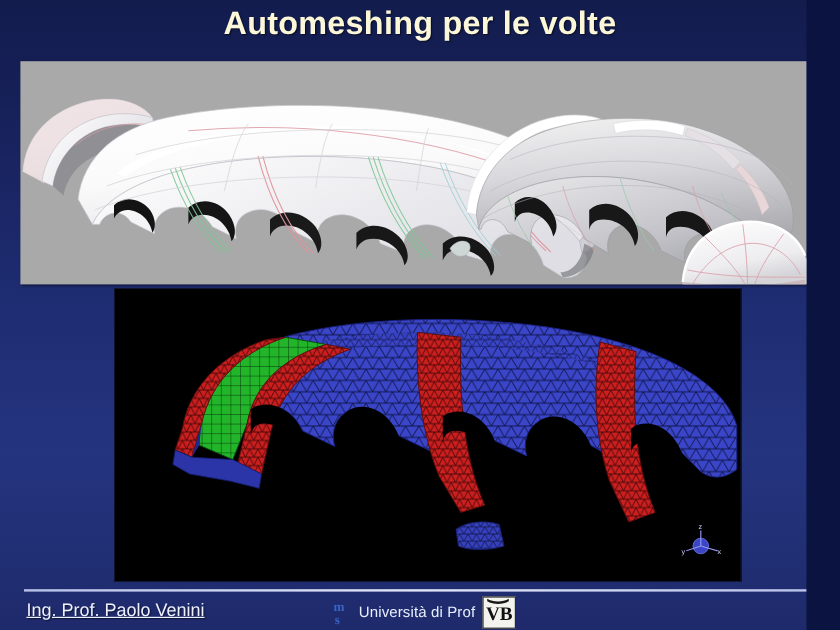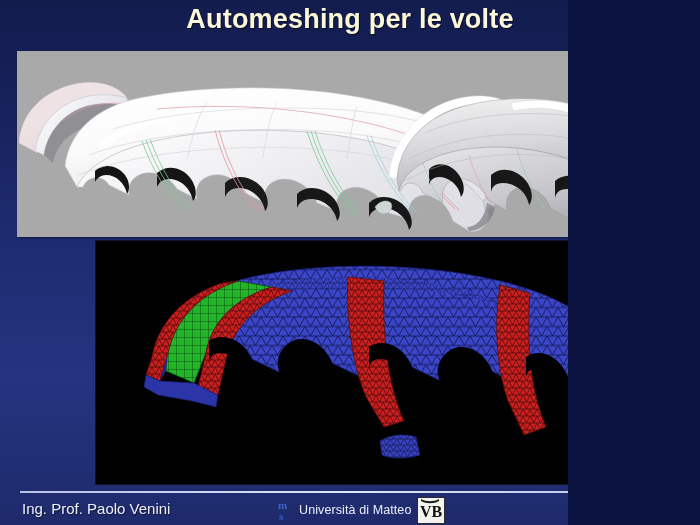--- a/index.html
+++ b/index.html
@@ -8,21 +8,21 @@
     background: #0b1440;
   }
   body {
     width: 700px;
     height: 525px;
     overflow: hidden;
     font-family: "Liberation Sans", sans-serif;
   }
   #slide {
     position: relative;
-    width: 568px;
+    width: 672px;
     height: 525px;
     background: linear-gradient(180deg, #121c4d 0%, #17215a 18%, #1e2c72 48%, #24347f 72%, #1e2a6b 100%);
     overflow: hidden;
   }
 
   
   #title {
     position: absolute;
     left: 0;
     top: 4px;
@@ -79,20 +79,21 @@
     width: 700px;
     height: 31px;
   }
   .footer-text {
     position: absolute;
     top: 6px;
     font-size: 15px;
     color: #ecf0ff;
     white-space: nowrap;
     text-shadow: 1px 1px 1px rgba(0,0,0,0.5);
+    text-decoration: underline;
   }
   #footer-left  { left: 22px; }
   #footer-right { right: 22px; }
 
   #footer-center {
     position: absolute;
     left: 278px;
     top: 2px;
     height: 28px;
     display: flex;
@@ -448,21 +449,21 @@
   <div id="footer">
     <div class="footer-text" id="footer-left">Ing. Prof. Paolo Venini</div>
 
     <div id="footer-center">
       <div id="ms-logo">
         <svg width="15" height="24" viewBox="0 0 15 24">
           <text x="0" y="11" fill="#3c63c8" font-size="11" font-weight="bold" font-family="Liberation Serif, serif">m</text>
           <text x="1" y="22" fill="#3c63c8" font-size="11" font-weight="bold" font-family="Liberation Serif, serif">s</text>
         </svg>
       </div>
-      <div id="uni-label">Università di Matteo</div>
+      <div id="uni-label">Università di Prof</div>
       <div id="vb-logo">
         <svg width="24" height="23" viewBox="0 0 24 23">
           <path d="M3 1 C8 4 16 4 21 1 L21 3 C16 6 8 6 3 3 Z" fill="#1a1a1a"></path>
           <text x="2" y="19" fill="#111111" font-size="16" font-weight="bold" font-family="Liberation Serif, serif">VB</text>
         </svg>
       </div>
     </div>
 
   </div>
 

